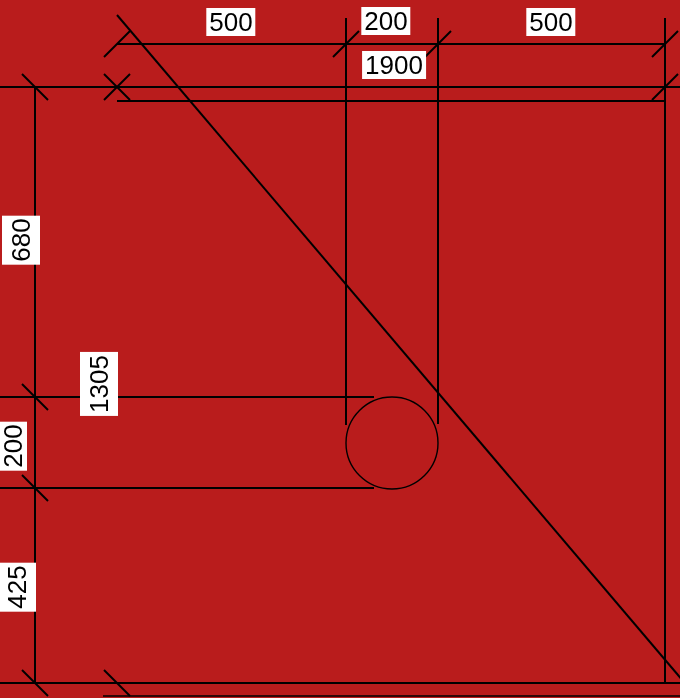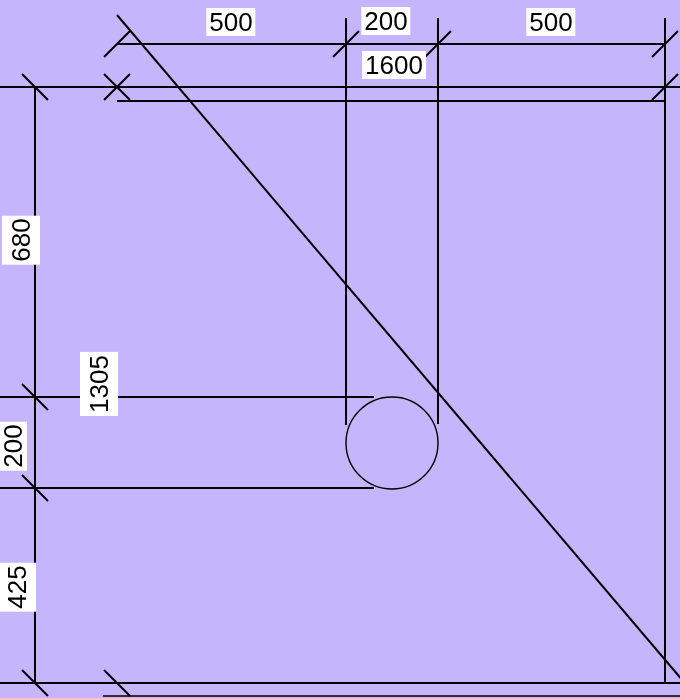--- a/index.html
+++ b/index.html
@@ -4,21 +4,21 @@
 <style>
   html, body {
     margin: 0;
     padding: 0;
     background: #ffffff;
   }
   #canvas {
     position: relative;
     width: 680px;
     height: 698px;
-    background: #c4b5fd;
+    background: #b91c1c;
     overflow: hidden;
     font-family: "Liberation Sans", sans-serif;
   }
   #drawing-svg {
     position: absolute;
     left: 0;
     top: 0;
   }
   .dim-label {
     position: absolute;
@@ -94,21 +94,21 @@
       <line x1="104" y1="670" x2="130" y2="696"></line>
     </g>
   </svg>
 
   <div class="dim-label horiz" style="left:231px; top:22px;">500</div>
 
   <div class="dim-label horiz" style="left:386px; top:21px;">200</div>
 
   <div class="dim-label horiz" style="left:551px; top:22px;">500</div>
 
-  <div class="dim-label horiz" style="left:394px; top:65px;">1600</div>
+  <div class="dim-label horiz" style="left:394px; top:65px;">1900</div>
 
   <div class="dim-label vert pad-wide" style="left:21px; top:240px;">680</div>
 
   <div class="dim-label vert pad-wide" style="left:99px; top:384px;">1305</div>
 
   <div class="dim-label vert pad-slim" style="left:13px; top:446px;">200</div>
 
   <div class="dim-label vert pad-wide" style="left:17px; top:587px;">425</div>
 
 </div>

